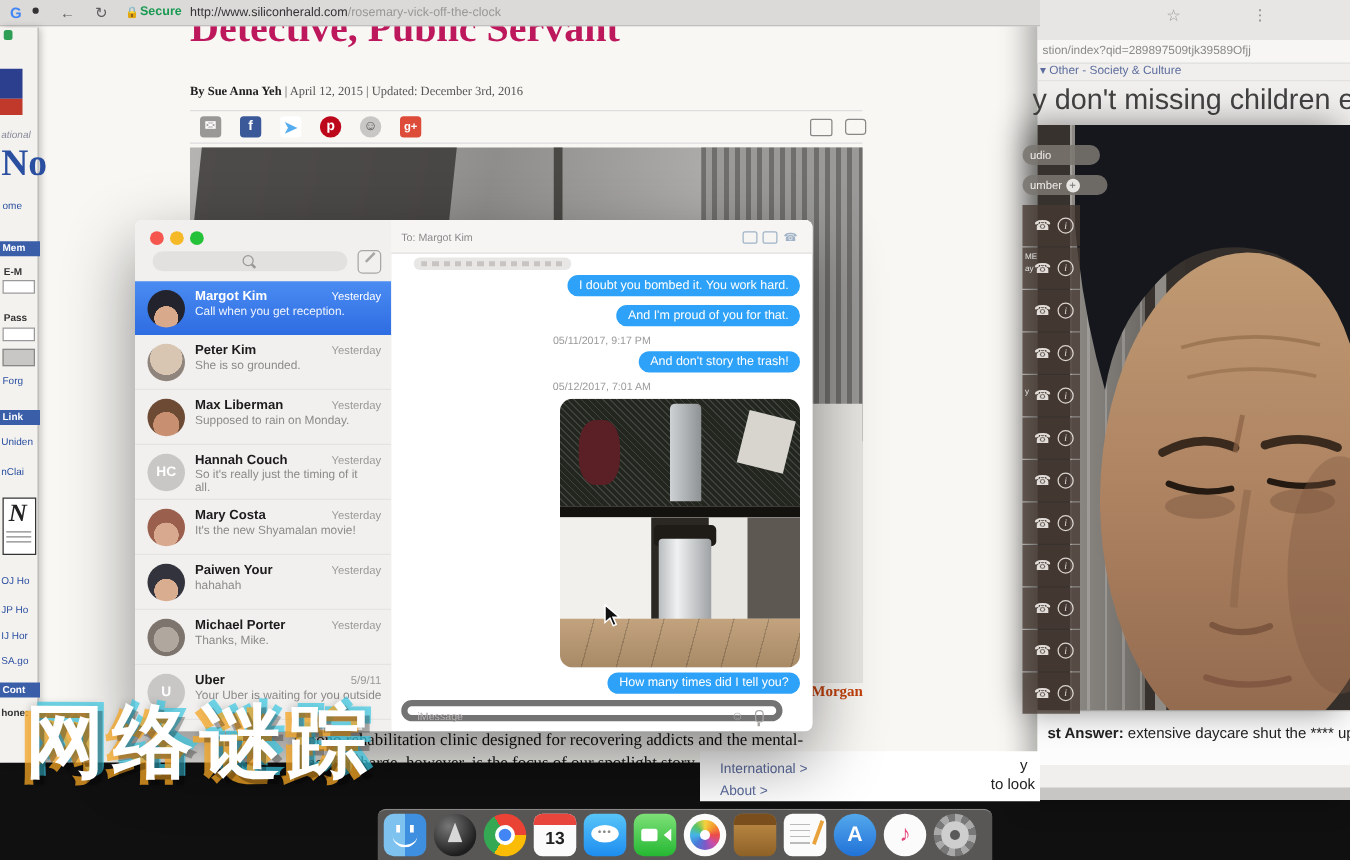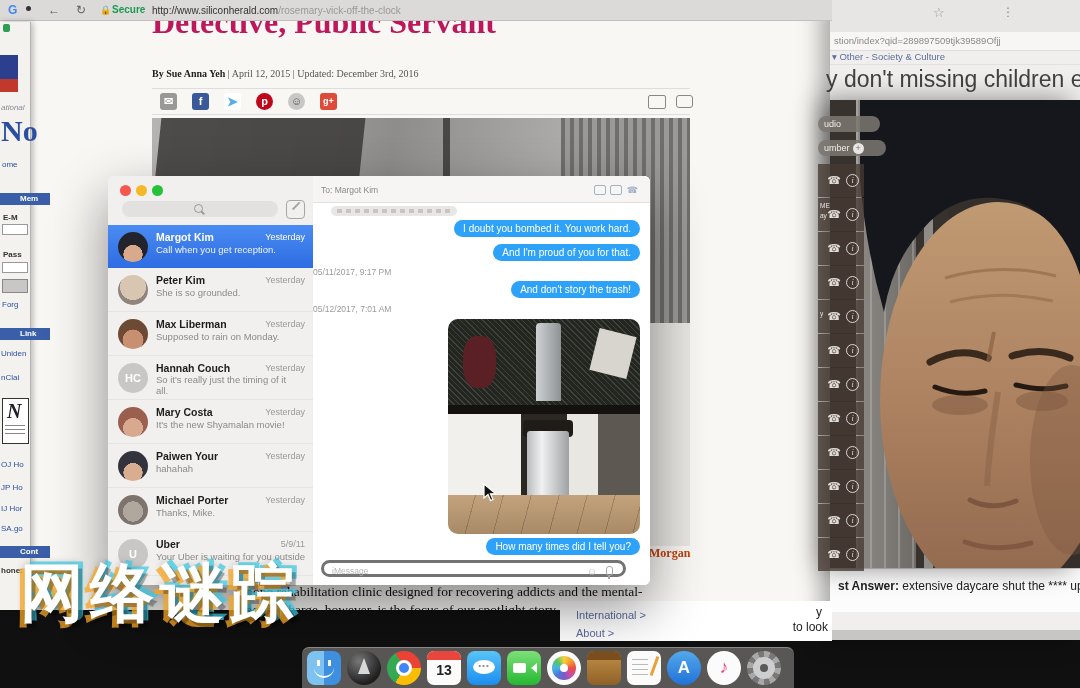--- a/index.html
+++ b/index.html
@@ -20,21 +20,21 @@
   .rule{height:1px;background:#ddd}
   .soc{width:17px;height:17px;border-radius:3px;top:0;color:#fff;font-size:11px;font-weight:bold;text-align:center;line-height:17px}
   #heroImg{left:152px;top:118px;width:538px;height:428px;background:linear-gradient(100deg,#b5b4b2,#8e8d8b 40%,#cfcecb)}
   .heroShape{position:absolute}
   #caption{left:649px;top:546px;font-size:12px;font-weight:bold;color:#c2410c}
   .bodyline{font-size:13.5px;color:#101010;white-space:nowrap}
   
   #leftWin{left:0;top:22px;width:30px;height:588px;background:#f3f2ef;border-right:1px solid #b5b3b1;z-index:3;box-shadow:2px 0 6px rgba(0,0,0,.25)}
   .lwTxt{font-size:8px;white-space:nowrap;overflow:hidden;width:30px}
   .lwLink{color:#2b4fa0;}
-  .lwBar{width:30px;height:12px;background:#3a5ea8;color:#fff;font-size:8px;font-weight:bold;line-height:12px;padding-left:20px}
+  .lwBar{width:30px;height:12px;background:#3a5ea8;color:#fff;font-size:8px;font-weight:bold;line-height:12px;padding-left:2px}
   .lwInput{width:24px;height:9px;background:#fff;border:1px solid #999;left:2px}
   
   #ansWin{left:830px;top:0;width:250px;height:640px;background:#f1efed;z-index:2;box-shadow:-8px 0 22px rgba(0,0,0,.35)}
   #ansToolbar{left:0;top:0;width:250px;height:32px;background:#e8e6e4;border-bottom:1px solid #d2d0ce}
   #ansUrl{left:0;top:32px;width:250px;height:18px;background:#f7f6f4;border-bottom:1px solid #ddd;font-size:9.5px;color:#8a8a8a;line-height:18px;padding-left:4px;white-space:nowrap;overflow:hidden}
   #ansCrumb{left:0;top:50px;width:250px;height:14px;font-size:9.5px;color:#5c6d9e;line-height:14px;padding-left:2px;border-bottom:1px solid #e3e1df;white-space:nowrap}
   #ansQuestion{left:-4px;top:66px;width:300px;font-size:23px;color:#424242;white-space:nowrap;overflow:hidden}
   #ansBest{left:0;top:568px;width:250px;height:33px;background:#fcfcfc;border-top:1px solid #d0cecc;font-size:12px;color:#222;padding:10px 0 0 8px;white-space:nowrap}
   #ansGrey{left:0;top:630px;width:250px;height:10px;background:#c8c6c4}
   
@@ -80,37 +80,37 @@
   .av5{background:radial-gradient(circle at 50% 72%,#d9ad90 36%,#33333d 37%)}
   .av6{background:radial-gradient(circle at 50% 55%,#b0a79e 45%,#7d756d 46%)}
   #threadPane{left:205px;top:0;width:337px;height:409px;background:#fff}
   #threadHead{left:0;top:0;width:337px;height:26px;background:#f7f5f4;border-bottom:1px solid #e2e0de}
   #toLabel{position:absolute;left:8px;top:9px;font-size:8.5px;color:#8a8a8a}
   .hIcon{position:absolute;top:9px;color:#9fb2c6;font-size:9px}
   .hBox{width:10px;height:8px;border:1px solid #9fb2c6;border-radius:2px}
   #partialBubble{left:18px;top:30px;width:126px;height:10px;border-radius:5px;background:#e8e7e6;overflow:hidden}
   #partialBubble:after{content:"";position:absolute;left:6px;top:3px;right:6px;height:4px;background:repeating-linear-gradient(90deg,#c6c5c4 0 5px,transparent 5px 9px)}
   .bubble{position:absolute;right:10px;background:#2ea2f8;color:#fff;font-size:10px;line-height:11px;padding:3px 9px;border-radius:12px;white-space:nowrap}
-  .tstamp{position:absolute;left:0;width:337px;font-size:8.5px;color:#9a9a9a}
+  .tstamp{position:absolute;left:0;width:337px;text-align:center;font-size:8.5px;color:#9a9a9a}
   #tPhoto{left:135px;top:143px;width:192px;height:215px;border-radius:10px;overflow:hidden;background:#eee}
   .granite{position:absolute;left:0;top:0;width:100%;height:40%;background:#22261f}
   .granite:after{content:"";position:absolute;inset:0;background:repeating-linear-gradient(45deg,rgba(255,255,255,.13) 0 1px,transparent 1px 4px)}
   .thermos{position:absolute;left:46%;top:2%;width:13%;height:36%;background:linear-gradient(90deg,#cfd2d4,#8f9294);border-radius:4px 4px 0 0}
   .redblob{position:absolute;left:8%;top:8%;width:17%;height:24%;background:#5a2026;border-radius:40%}
   .boxitem{position:absolute;right:4%;top:6%;width:20%;height:20%;background:#d8d4ce;transform:rotate(14deg)}
   .counterEdge{position:absolute;left:0;top:40%;width:100%;height:4%;background:#14120e}
   .cabinet{position:absolute;left:0;top:44%;width:100%;height:38%;background:#e9e7e2}
   .dishwasher{position:absolute;left:0;top:0;width:38%;height:100%;background:#f2f0ec;border-right:2px solid #cac7c2}
   .darkGap{position:absolute;left:38%;top:0;width:24%;height:100%;background:#2b2823}
   .drawers{position:absolute;right:0;top:0;width:22%;height:100%;background:#5d5952}
   .trash{position:absolute;left:41%;top:52%;width:22%;height:40%;background:linear-gradient(90deg,#b9bcbe,#eff1f2 35%,#9fa2a4);border-radius:3px 3px 8px 8px}
   .trashBag{position:absolute;left:39%;top:47%;width:26%;height:8%;background:#1f1c18;border-radius:4px}
   .floor{position:absolute;left:0;top:82%;width:100%;height:18%;background:linear-gradient(180deg,#c2a37e,#a98a66)}
   .floor:after{content:"";position:absolute;inset:0;background:repeating-linear-gradient(105deg,transparent 0 26px,rgba(0,0,0,.18) 26px 27px)}
-  #msgInput{left:8px;top:384px;width:305px;height:17px;border:3px solid #737373;border-radius:10px;background:#fff;font-size:8.5px;color:#b8b6b4;line-height:17px;padding-left:8px;box-sizing:border-box}
+  #msgInput{left:8px;top:384px;width:305px;height:17px;border:5px solid #737373;border-radius:10px;background:#fff;font-size:8.5px;color:#b8b6b4;line-height:17px;padding-left:8px;box-sizing:border-box}
   #smiley{position:absolute;right:26px;top:3px;font-size:10px;color:#b0aeac;line-height:11px}
   #micIcon{position:absolute;right:10px;top:3px;width:5px;height:8px;border:1px solid #a8a6a4;border-radius:3px}
   #micIcon:after{content:"";position:absolute;left:1px;top:9px;width:1.5px;height:3px;background:#a8a6a4}
   
   #watermark{left:20px;top:550px;z-index:7;font-size:64px;font-weight:900;letter-spacing:6px;color:#fff;white-space:nowrap;
     text-shadow:4px 4px 0 rgba(0,0,0,.28),-5px 4px 0 rgba(245,166,35,.75),5px -3px 0 rgba(57,199,227,.7),0 0 8px rgba(0,0,0,.3)}
   
   #dock{left:302px;top:647px;width:492px;height:41px;background:rgba(132,130,128,.62);border-top:1px solid rgba(255,255,255,.3);border-radius:7px 7px 0 0;z-index:6;display:flex;align-items:center;gap:6px;padding:0 5px;box-sizing:border-box}
   .dicon{position:relative;width:34px;height:34px;flex:0 0 auto}
   .finder{background:linear-gradient(90deg,#7ec3f0 50%,#3f8fe0 50%);border-radius:8px}

